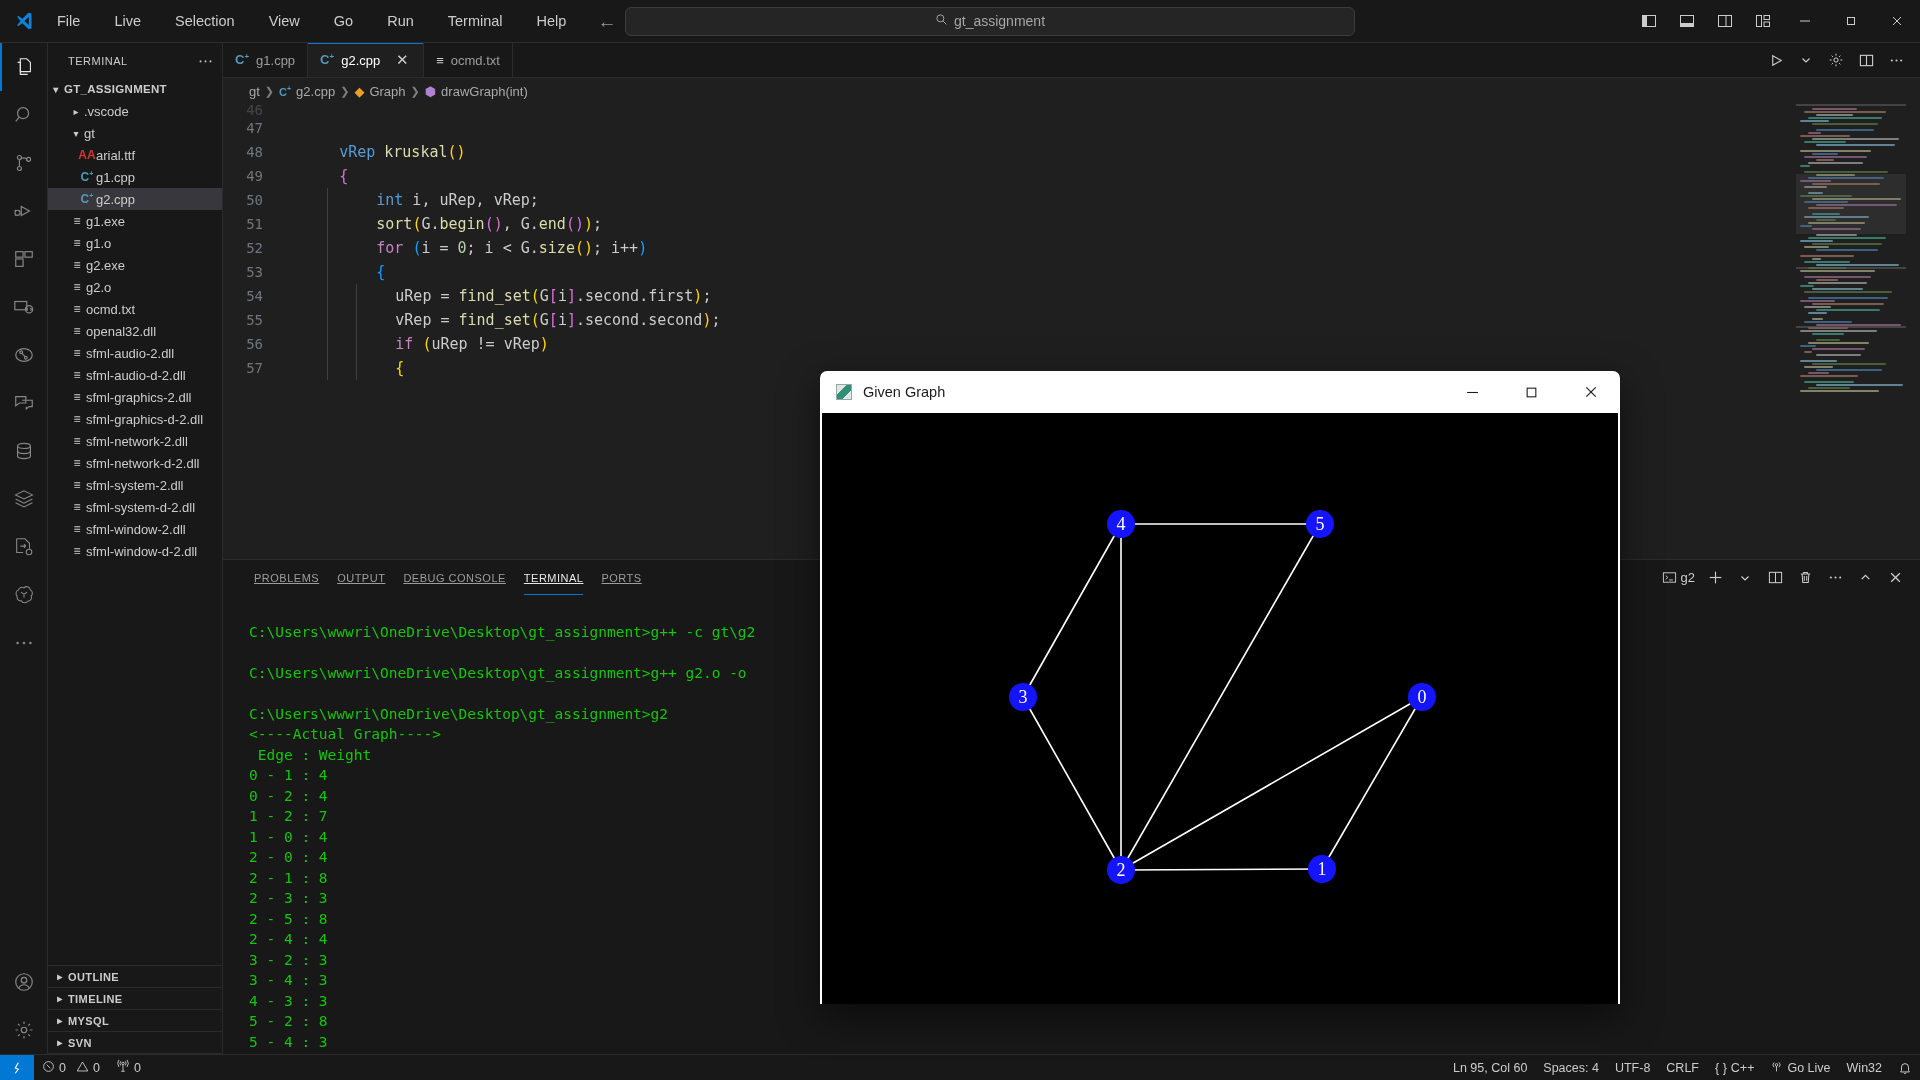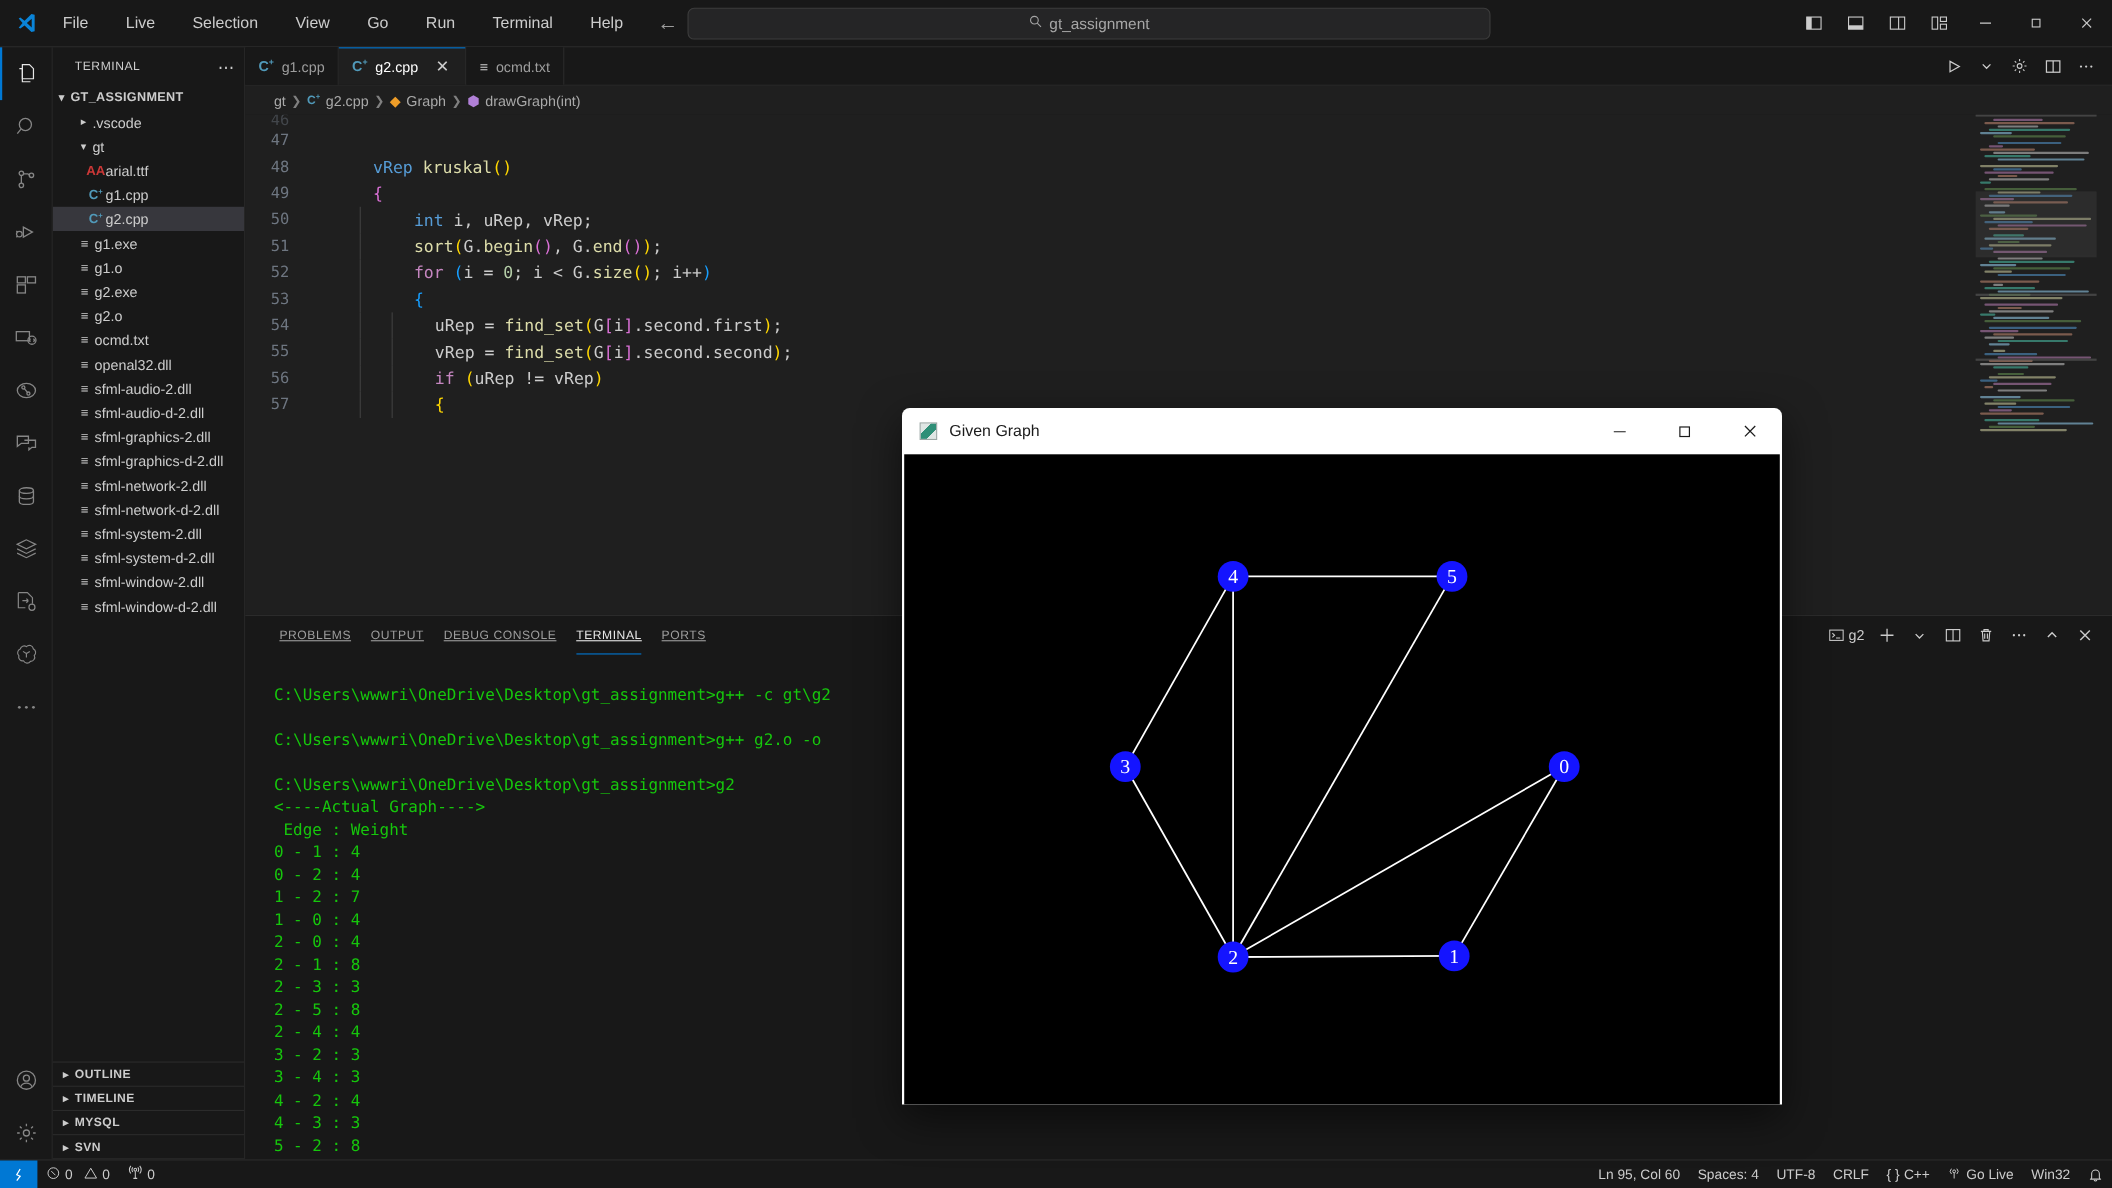--- a/index.html
+++ b/index.html
@@ -729,21 +729,20 @@
             <div class="tline">0 - 2 : 4</div>
             <div class="tline">1 - 2 : 7</div>
             <div class="tline">1 - 0 : 4</div>
             <div class="tline">2 - 0 : 4</div>
             <div class="tline">2 - 1 : 8</div>
             <div class="tline">2 - 3 : 3</div>
             <div class="tline">2 - 5 : 8</div>
             <div class="tline">2 - 4 : 4</div>
             <div class="tline">3 - 2 : 3</div>
             <div class="tline">3 - 4 : 3</div>
-            <div class="tline">4 - 2 : 4</div>
             <div class="tline">4 - 3 : 3</div>
             <div class="tline">5 - 2 : 8</div>
             <div class="tline">5 - 4 : 3</div>
           </div>
       </div>
     </div>
   </div>
 
   <div class="statusbar">
     <div class="remote">

